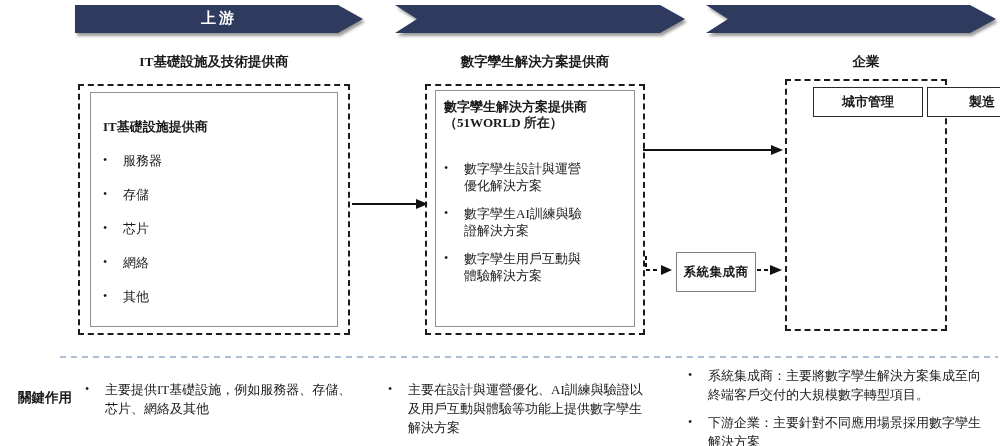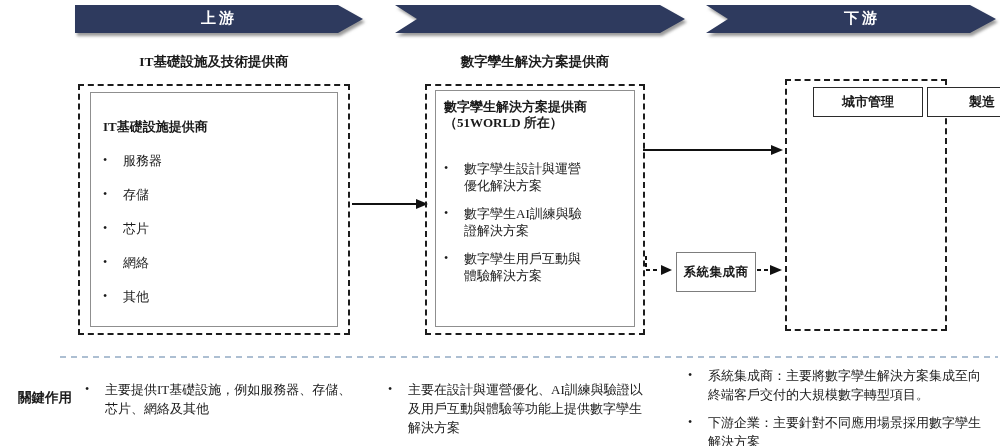--- a/index.html
+++ b/index.html
@@ -108,24 +108,24 @@
       <polygon stroke="none" points="771,145 783,150 771,155"></polygon>
       <path d="M646,256 L646,270 L659,270" fill="none" stroke-dasharray="4 3"></path>
       <polygon stroke="none" points="661,265 672,270 661,275"></polygon>
       <line x1="757" y1="270" x2="769" y2="270" stroke-dasharray="4 3"></line>
       <polygon stroke="none" points="770,265 782,270 770,275"></polygon>
     </g>
     <line x1="60" y1="357" x2="998" y2="357" stroke="var(--divider)" stroke-width="2" stroke-dasharray="6 5"></line>
   </svg>
 
   <div class="banner-label" style="left:75px;width:288px;">上游</div>
-  <div class="banner-label" style="left:728px;width:268px;">下游</div>
 
   <div class="col-heading" style="left:78px;width:272px;">IT基礎設施及技術提供商</div>
   <div class="col-heading" style="left:425px;width:220px;">數字孿生解決方案提供商</div>
+  <div class="col-heading" style="left:785px;width:162px;">企業</div>
 
   <div class="dashed-box" style="left:78px;top:84px;width:272px;height:251px;"></div>
   <div class="inner-box up-inner" style="left:90px;top:92px;width:248px;height:235px;">
     <div class="box-title">IT基礎設施提供商</div>
     <div class="li-row">
       <span class="li-dot">•</span>
       <span class="li-text">服務器</span>
     </div>
     <div class="li-row">
       <span class="li-dot">•</span>

